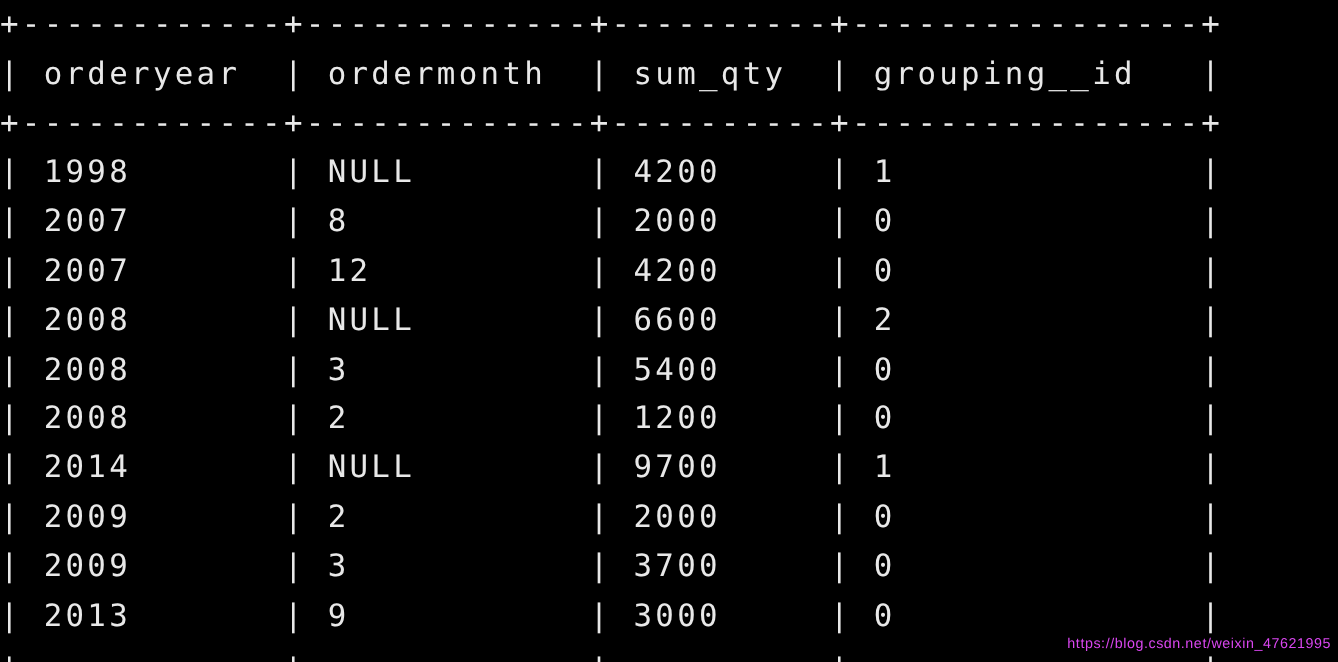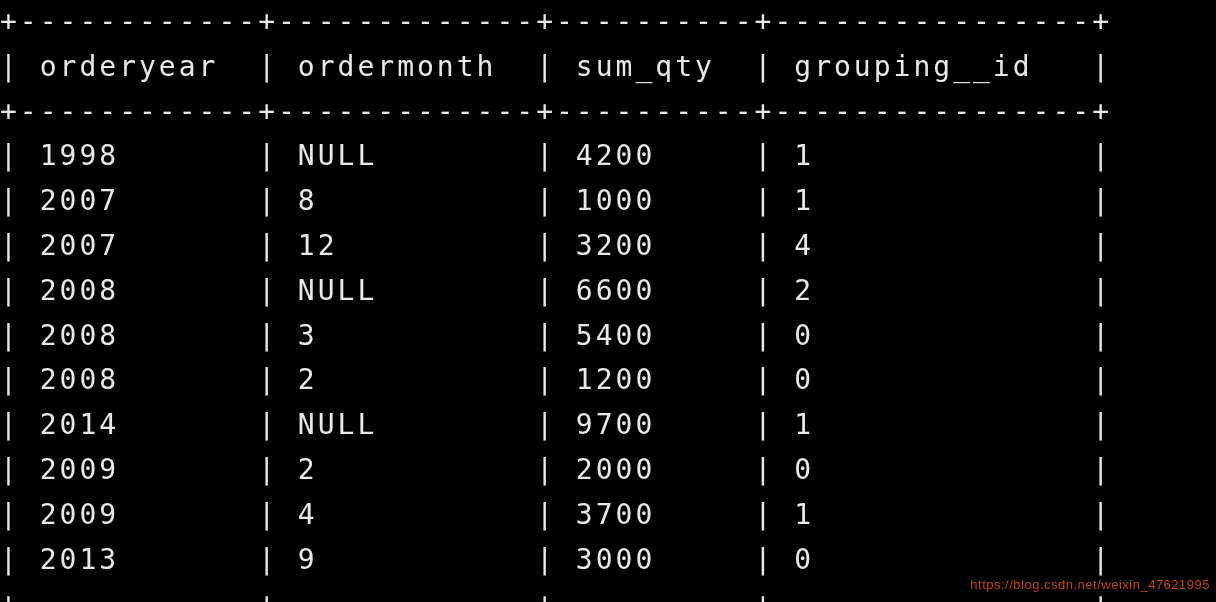--- a/index.html
+++ b/index.html
@@ -20,35 +20,35 @@
     letter-spacing: 3px;
     padding: 0;
     margin: 0;
   }
   .watermark {
     position: absolute;
     right: 6px;
     bottom: 6px;
     font-size: 13px;
     letter-spacing: 0.5px;
-    color: #c2410c;
+    color: #d946ef;
     font-family: Arial, sans-serif;
   }
 </style>
 </head>
 <body>
 
 <pre class="term"><span>+------------+-------------+----------+----------------+</span>
 <span>| orderyear  | ordermonth  | sum_qty  | grouping__id   |</span>
 <span>+------------+-------------+----------+----------------+</span>
 <span>| 1998       | NULL        | 4200     | 1              |</span>
-<span>| 2007       | 8           | 1000     | 1              |</span>
-<span>| 2007       | 12          | 3200     | 4              |</span>
+<span>| 2007       | 8           | 2000     | 0              |</span>
+<span>| 2007       | 12          | 4200     | 0              |</span>
 <span>| 2008       | NULL        | 6600     | 2              |</span>
 <span>| 2008       | 3           | 5400     | 0              |</span>
 <span>| 2008       | 2           | 1200     | 0              |</span>
 <span>| 2014       | NULL        | 9700     | 1              |</span>
 <span>| 2009       | 2           | 2000     | 0              |</span>
-<span>| 2009       | 4           | 3700     | 1              |</span>
+<span>| 2009       | 3           | 3700     | 0              |</span>
 <span>| 2013       | 9           | 3000     | 0              |</span>
 <span>+------------+-------------+----------+----------------+</span></pre>
 
 <div class="watermark">https://blog.csdn.net/weixin_47621995</div>
 
 </body></html>

